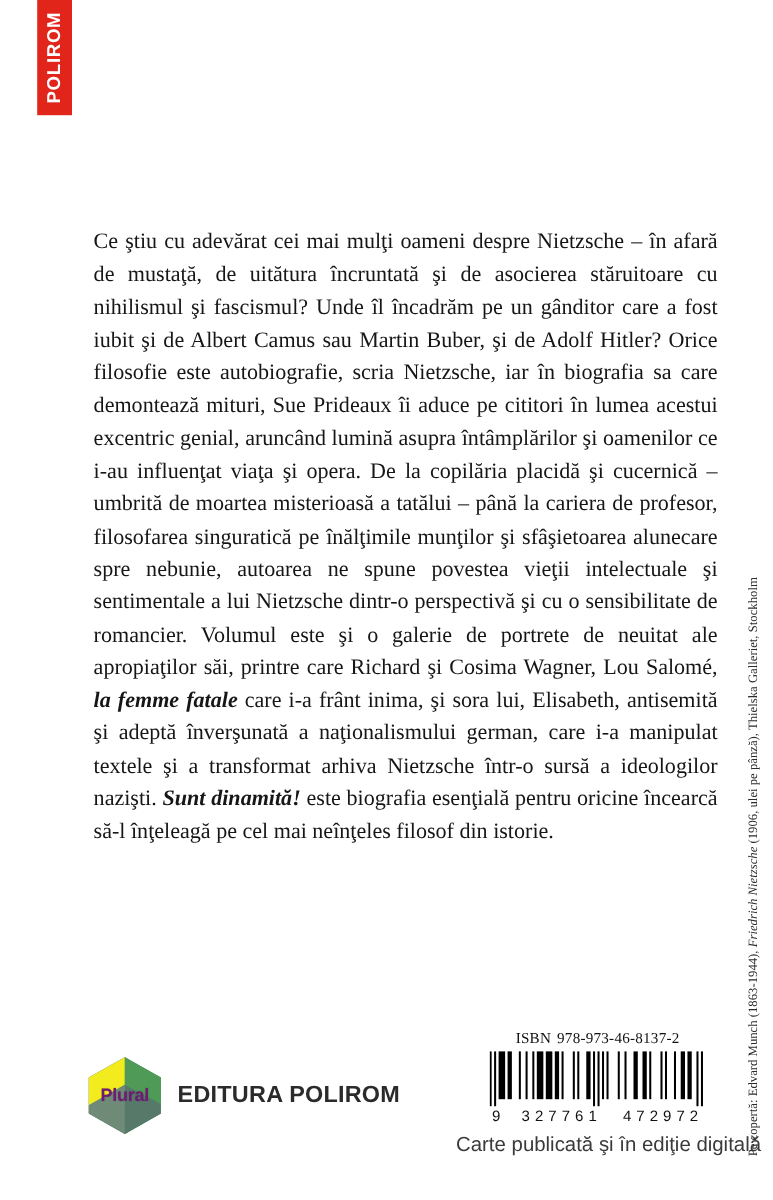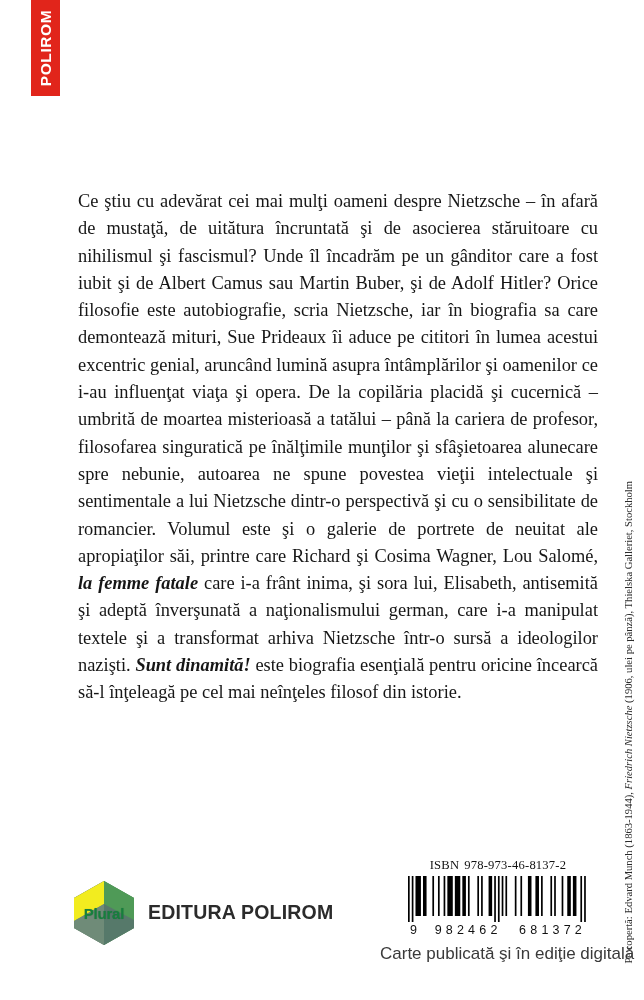--- a/index.html
+++ b/index.html
@@ -102,21 +102,21 @@
   .plural-mark .plural-word {
     position: absolute;
     left: 0;
     top: 50%;
     width: 100%;
     transform: translateY(-50%);
     text-align: center;
     font-family: "Liberation Sans", sans-serif;
     font-weight: bold;
     font-size: 15px;
-    color: #15803d;
+    color: #701a75;
     letter-spacing: -0.2px;
     text-shadow: 0 0 1px rgba(0,0,0,0.25);
   }
   .brand-text {
     margin-left: 12px;
     display: flex;
     flex-direction: column;
     justify-content: center;
     line-height: 1;
   }
@@ -258,18 +258,18 @@
         <rect x="153.64" y="0" width="1.69" height="40"></rect>
         <rect x="159.26" y="0" width="3.57" height="40"></rect>
         <rect x="164.88" y="0" width="3.57" height="40"></rect>
         <rect x="172.38" y="0" width="1.69" height="46"></rect>
         <rect x="176.13" y="0" width="1.69" height="46"></rect>
       </g>
   </svg>
 
   <div class="barcode-digits">
     <span class="grp">9</span>
-    <span class="grp spread">982462</span>
-    <span class="grp spread">681372</span>
+    <span class="grp spread">327761</span>
+    <span class="grp spread">472972</span>
   </div>
 </div>
 
 <div class="digital-note">Carte publicată şi în ediţie digitală</div>
 
 </body></html>

